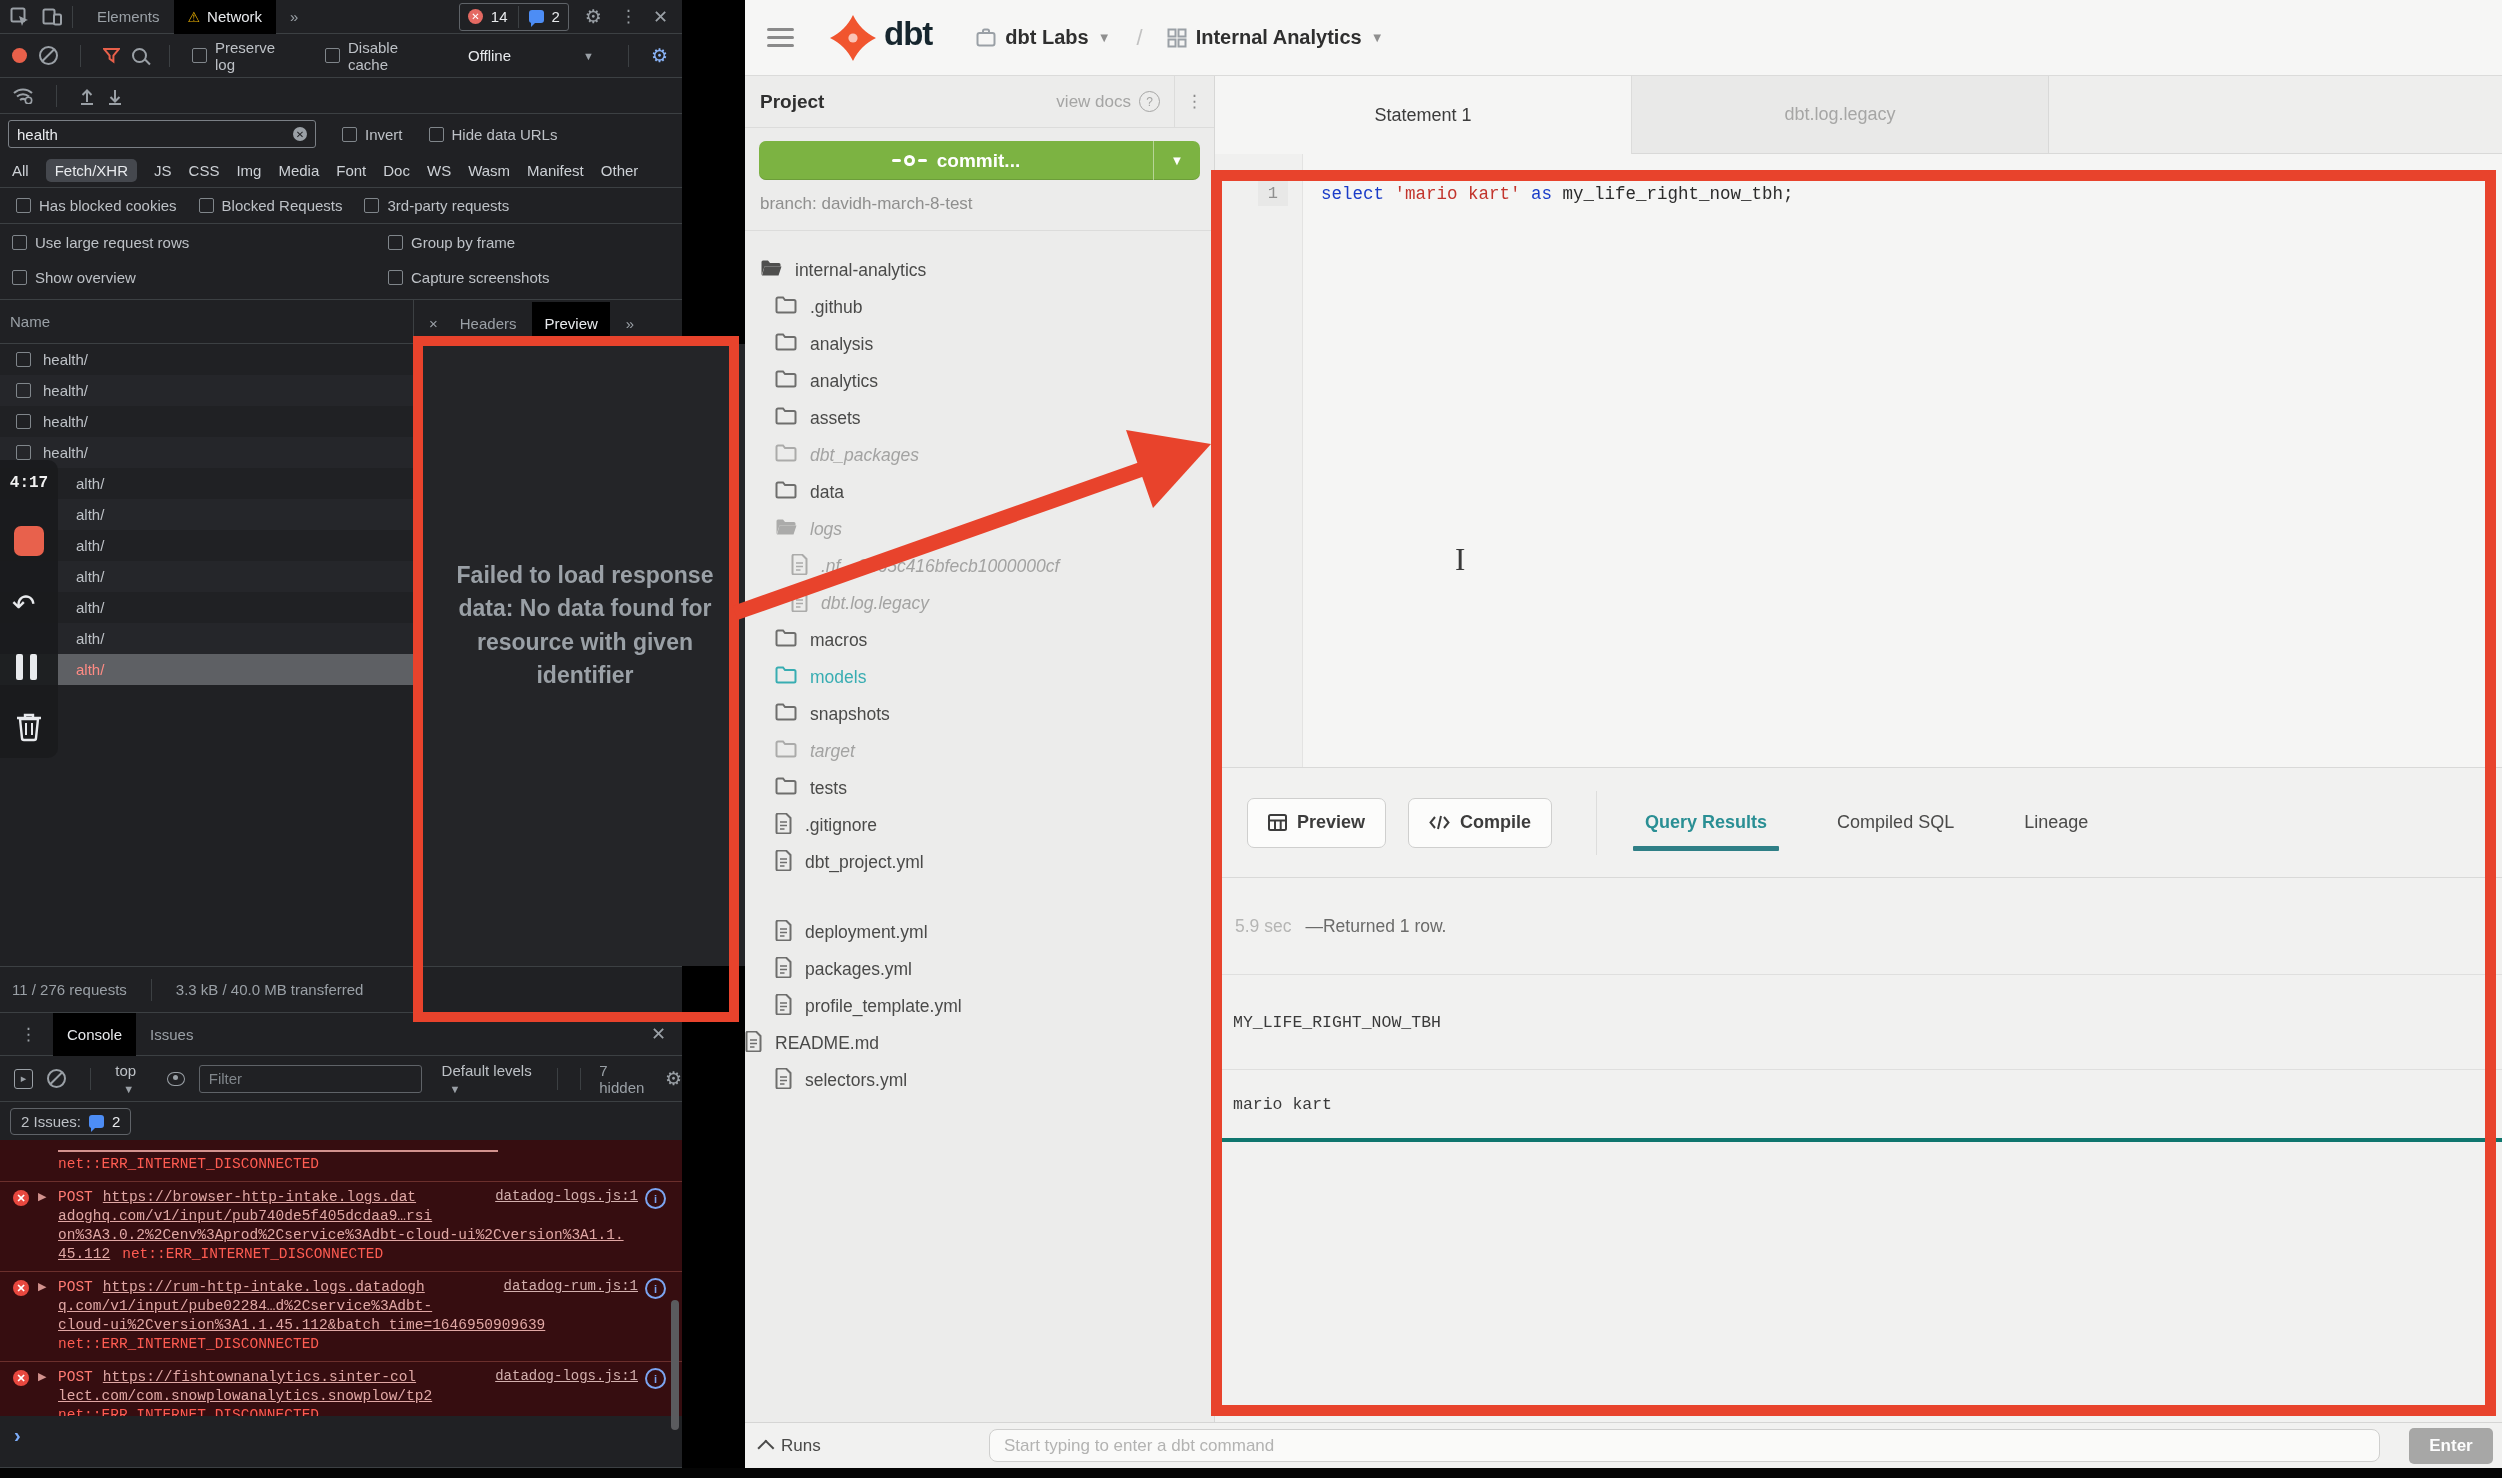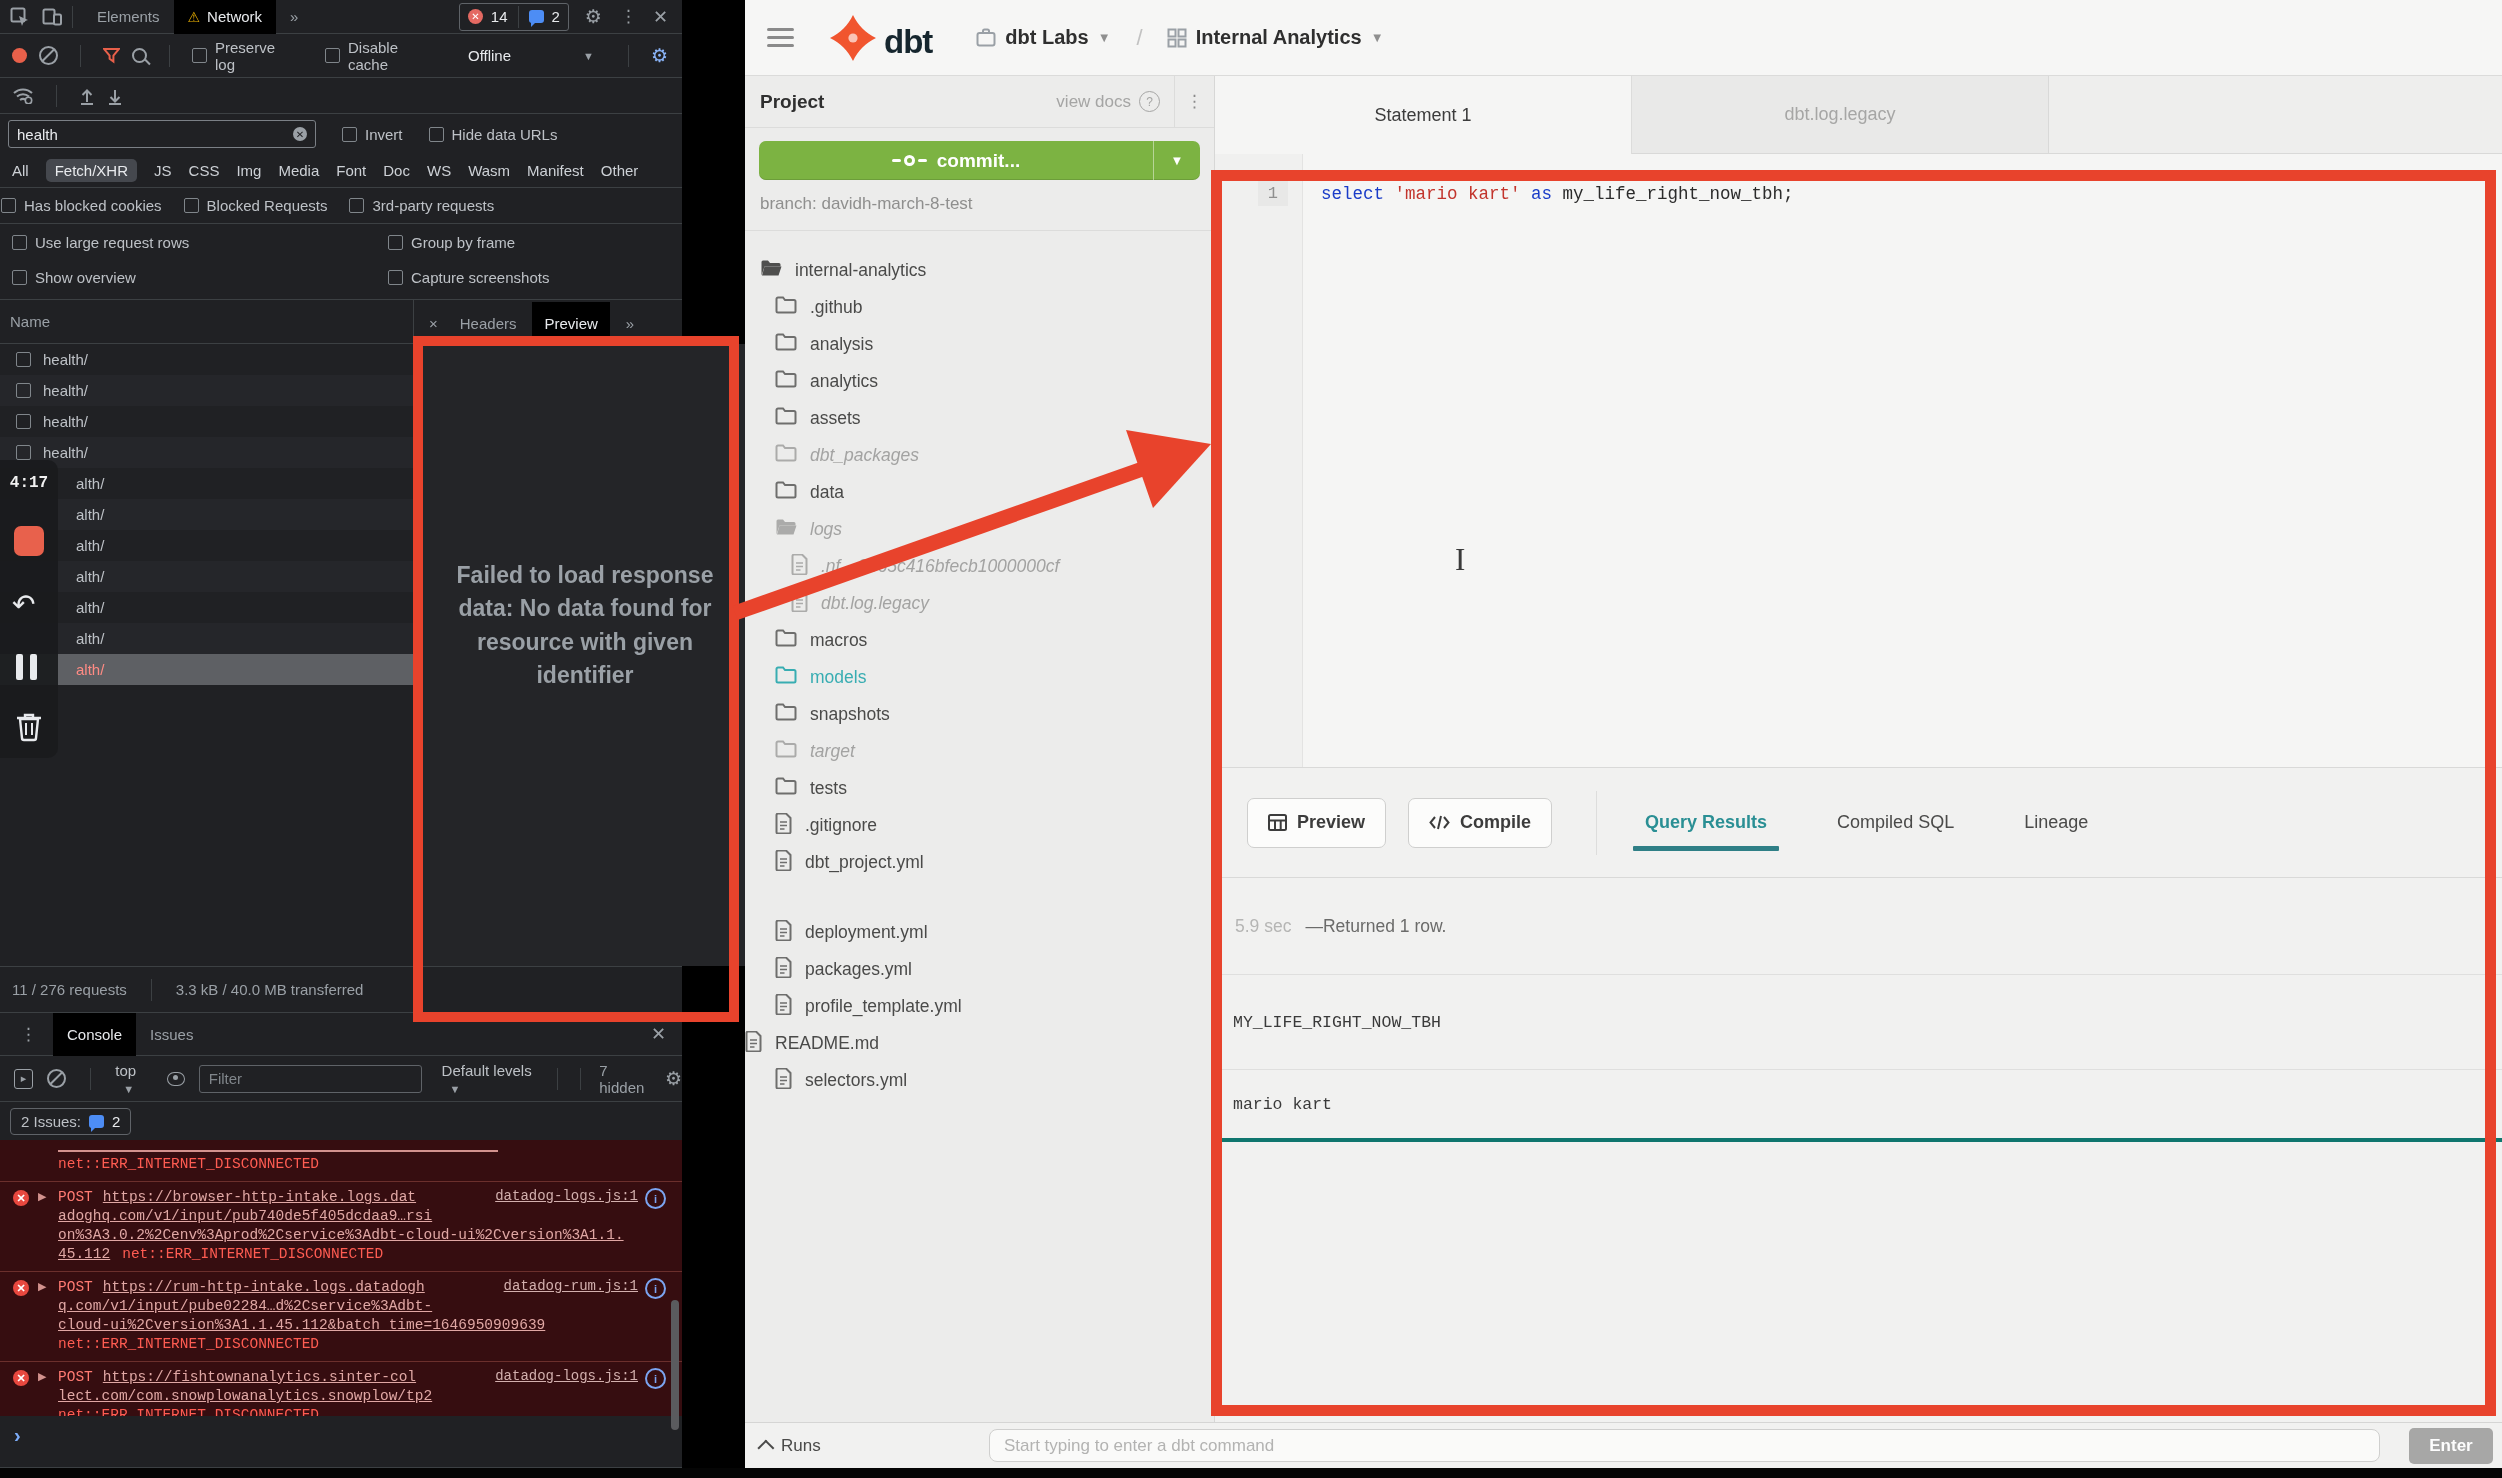--- a/index.html
+++ b/index.html
@@ -33,21 +33,21 @@
   .cb{width:13px;height:13px;border:1.5px solid #80868b;border-radius:2px;background:transparent;flex:none;}
   .ddcaret{color:#9aa0a6;font-size:11px;margin-left:8px;}
   .dt-netrow2{position:absolute;left:0;top:78px;width:100%;height:36px;padding-left:12px;gap:12px;}
   .dt-filterrow{position:absolute;left:0;top:114px;width:100%;height:40px;display:flex;align-items:center;padding-left:8px;gap:26px;}
   .filter-input{width:290px;height:26px;border:1px solid #7b8086;border-radius:3px;background:#202124;color:#e8eaed;
       display:flex;align-items:center;padding:0 8px;justify-content:space-between;}
   .clear-x{width:14px;height:14px;border-radius:50%;background:#9aa0a6;color:#202124;font-size:10px;display:flex;align-items:center;justify-content:center;}
   .dt-types{position:absolute;left:0;top:154px;width:100%;height:34px;display:flex;align-items:center;gap:17px;padding-left:12px;
       border-bottom:1px solid #3c4043;box-sizing:border-box;color:#cdd1d6;}
   .typepill{background:#45484e;color:#e8eaed;border-radius:5px;padding:3px 9px;}
-  .dt-opts1{position:absolute;left:0;top:188px;width:100%;height:36px;display:flex;align-items:center;gap:22px;padding-left:1px;border-bottom:1px solid #3c4043;box-sizing:border-box;}
+  .dt-opts1{position:absolute;left:0;top:188px;width:100%;height:36px;display:flex;align-items:center;gap:22px;padding-left:16px;border-bottom:1px solid #3c4043;box-sizing:border-box;}
   .dt-optgrid{position:absolute;left:0;top:224px;width:100%;height:76px;border-bottom:1px solid #3c4043;box-sizing:border-box;}
   .dt-optgrid .cbrow{position:absolute;}
   .dt-namebar{position:absolute;left:0;top:300px;width:414px;height:44px;border-bottom:1px solid #3c4043;box-sizing:border-box;display:flex;align-items:center;padding-left:10px;color:#9aa0a6;border-right:1px solid #3c4043;}
   #req-list{position:absolute;left:0;top:344px;width:414px;border-right:1px solid #3c4043;box-sizing:border-box;}
   .req-row{height:31px;display:flex;align-items:center;gap:12px;padding-left:16px;color:#bdc1c6;box-sizing:border-box;}
   .req-row:nth-child(even){background:#25262a;}
   .req-row.noeb{padding-left:76px;}
   .req-row.selected{background:#5e6064;color:#ff8b84;}
 
   .dt-detail{position:absolute;left:415px;top:302px;width:330px;height:664px;}
@@ -96,21 +96,21 @@
   .rec-undo{position:absolute;left:12px;top:128px;color:#e8eaed;font-size:28px;}
   .rec-pause{position:absolute;left:16px;top:194px;width:26px;height:26px;display:flex;gap:7px;}
   .rec-pause span{width:7px;height:26px;background:#e8eaed;border-radius:2px;}
   .rec-trash{position:absolute;left:14px;top:250px;}
 
   
   #dbt{position:absolute;left:745px;top:0;width:1757px;height:1468px;background:#efefee;color:#3c3c3c;}
   .dbt-header{position:absolute;left:0;top:0;width:100%;height:76px;background:#f6f6f5;border-bottom:1px solid #dbdbda;box-sizing:border-box;display:flex;align-items:center;}
   .burger{width:27px;height:19px;margin-left:22px;display:flex;flex-direction:column;justify-content:space-between;}
   .burger span{height:3px;background:#8a8a8a;border-radius:2px;}
-  .dbt-logo{display:flex;align-items:flex-end;gap:8px;margin-left:36px;}
+  .dbt-logo{display:flex;align-items:flex-start;gap:8px;margin-left:36px;}
   .dbt-logo b{font-size:33px;color:#16262e;letter-spacing:-1px;}
   .crumb{display:flex;align-items:center;gap:9px;margin-left:44px;font-size:20px;color:#2f2f2f;font-weight:bold;}
   .crumb .icon{color:#9aa0a6;}
   .crumb .caret{color:#8f8f8f;font-size:13px;font-weight:normal;}
   .crumb-sep{color:#c2c2c2;font-size:22px;margin-left:26px;font-weight:normal;}
 
   .dbt-sidebar{position:absolute;left:0;top:76px;width:470px;height:1346px;background:#ececeb;border-right:1px solid #d7d7d6;box-sizing:border-box;}
   .proj-head{height:52px;border-bottom:1px solid #dcdcdb;display:flex;align-items:center;box-sizing:border-box;}
   .proj-title{font-weight:bold;font-size:19px;color:#2f2f2f;margin-left:15px;}
   .viewdocs{margin-left:auto;display:flex;align-items:center;gap:8px;color:#a5a5a4;font-size:17px;}

